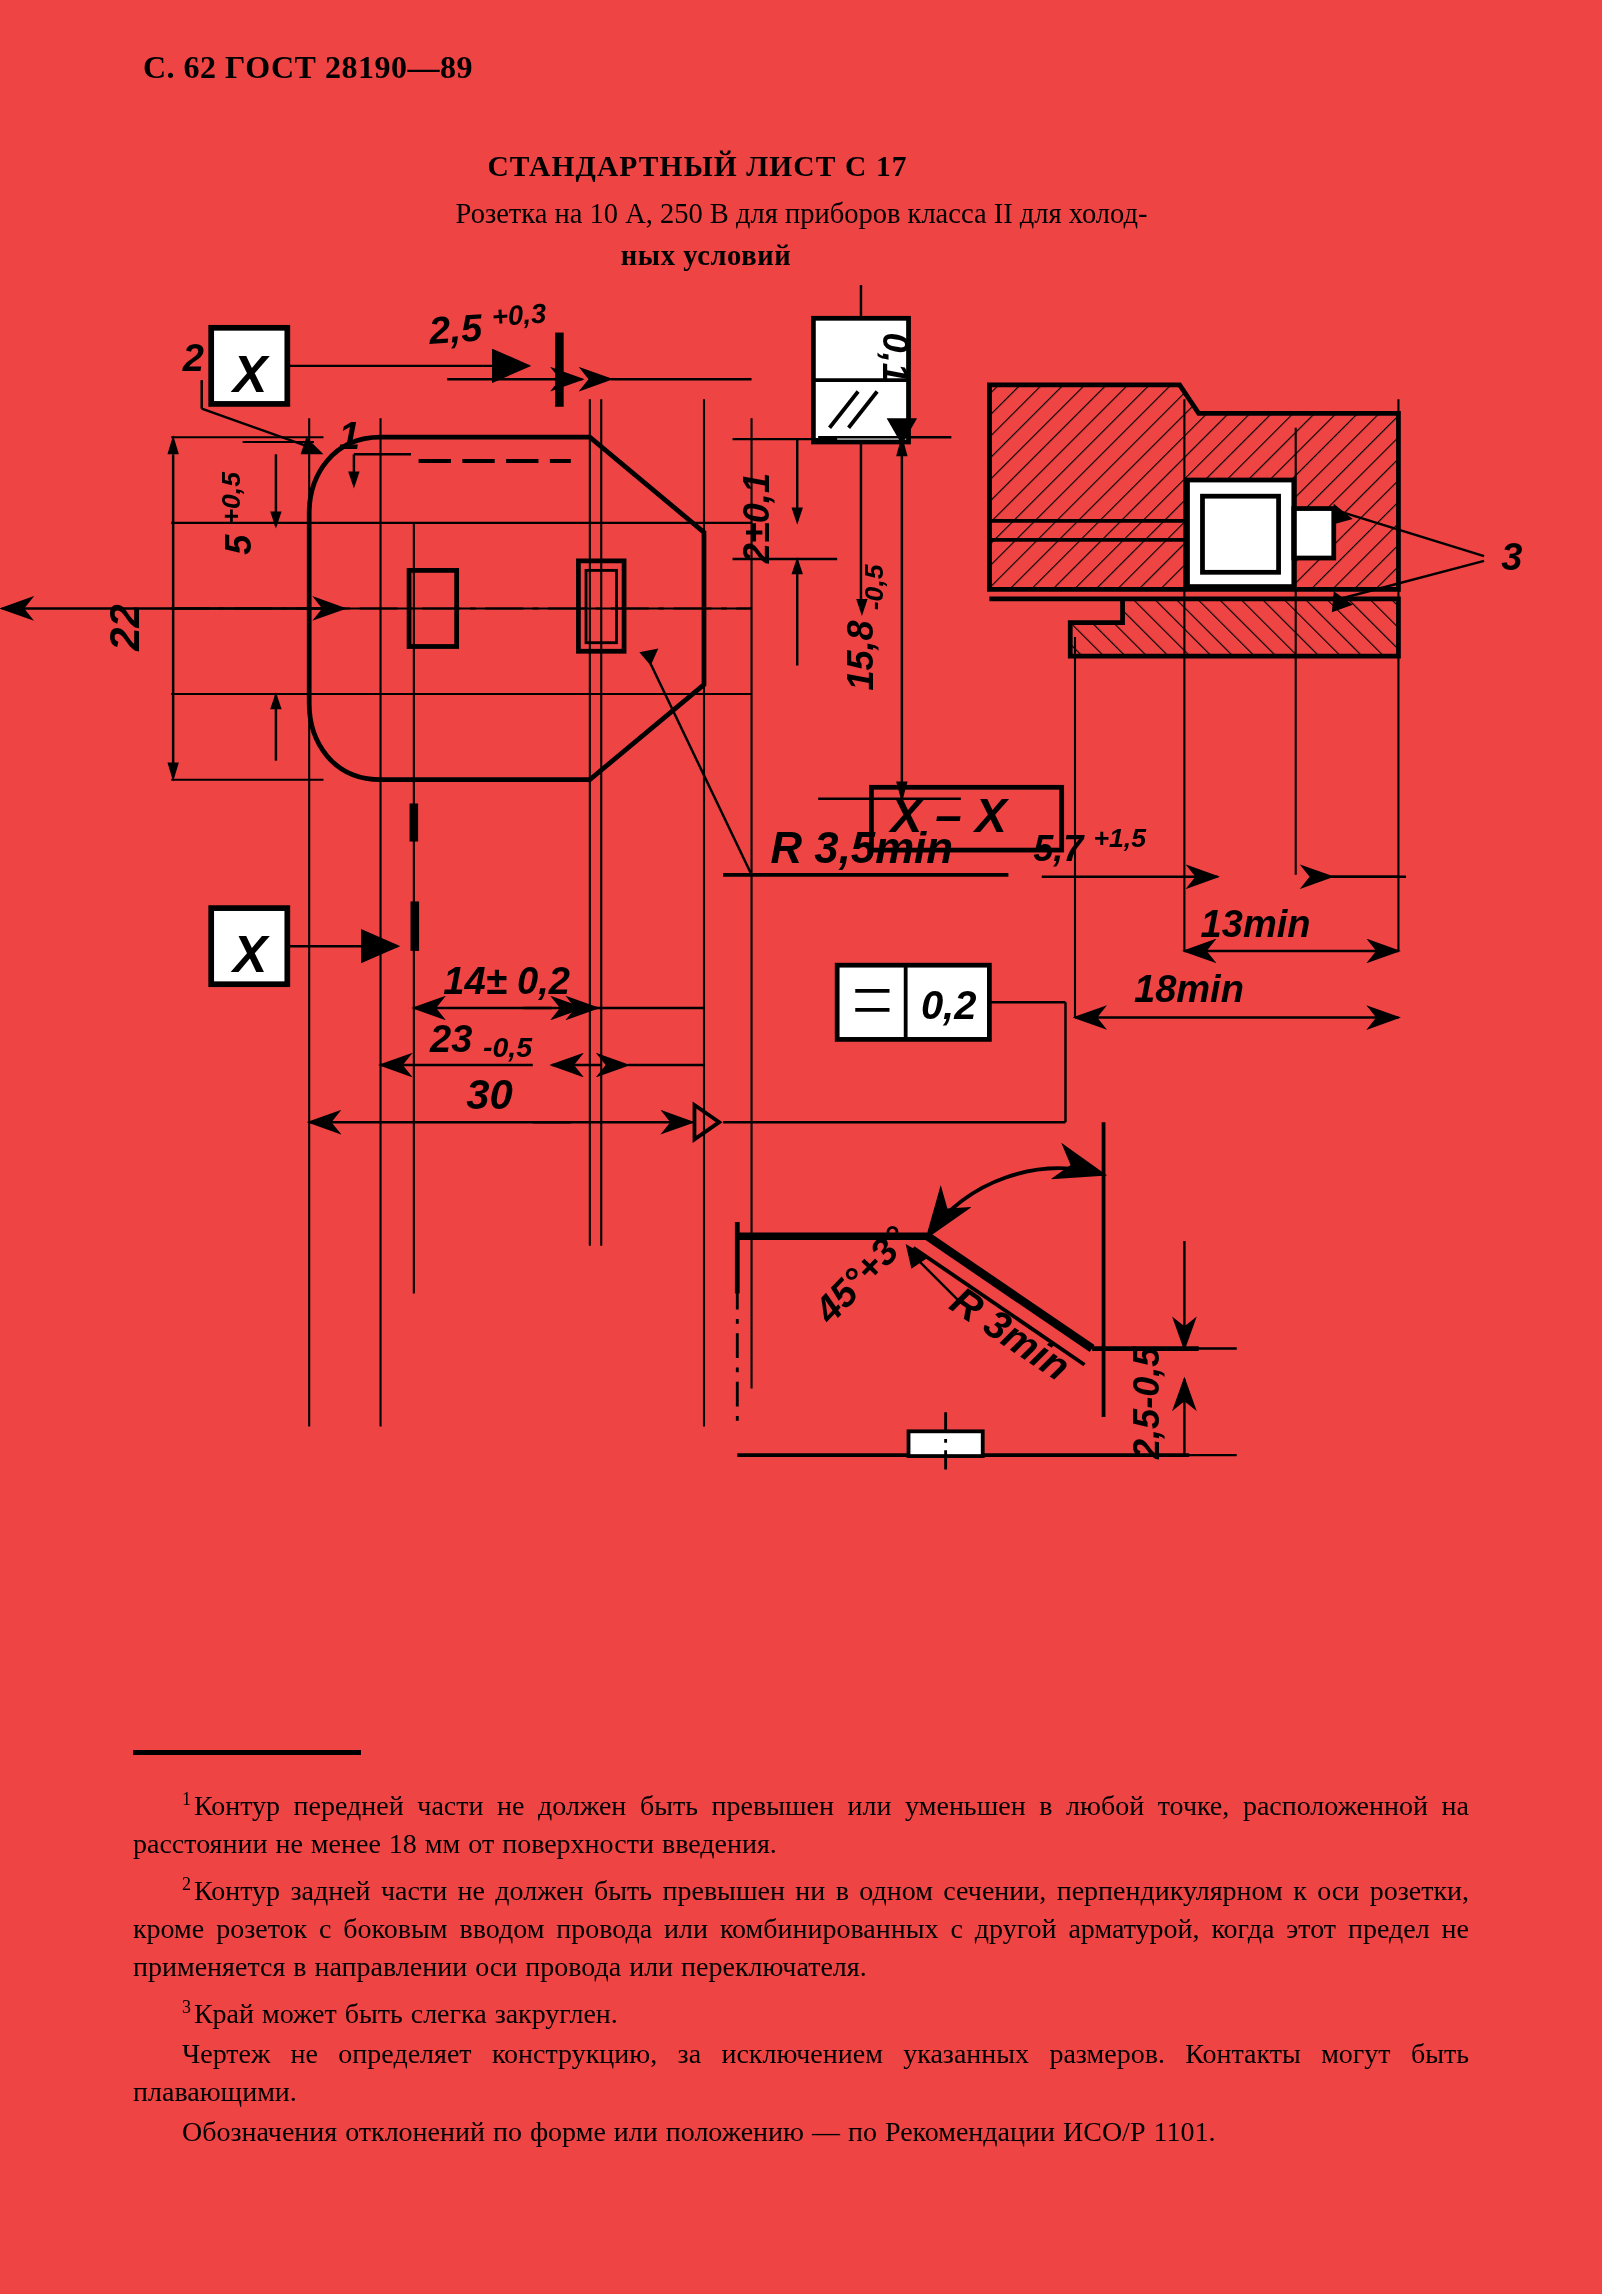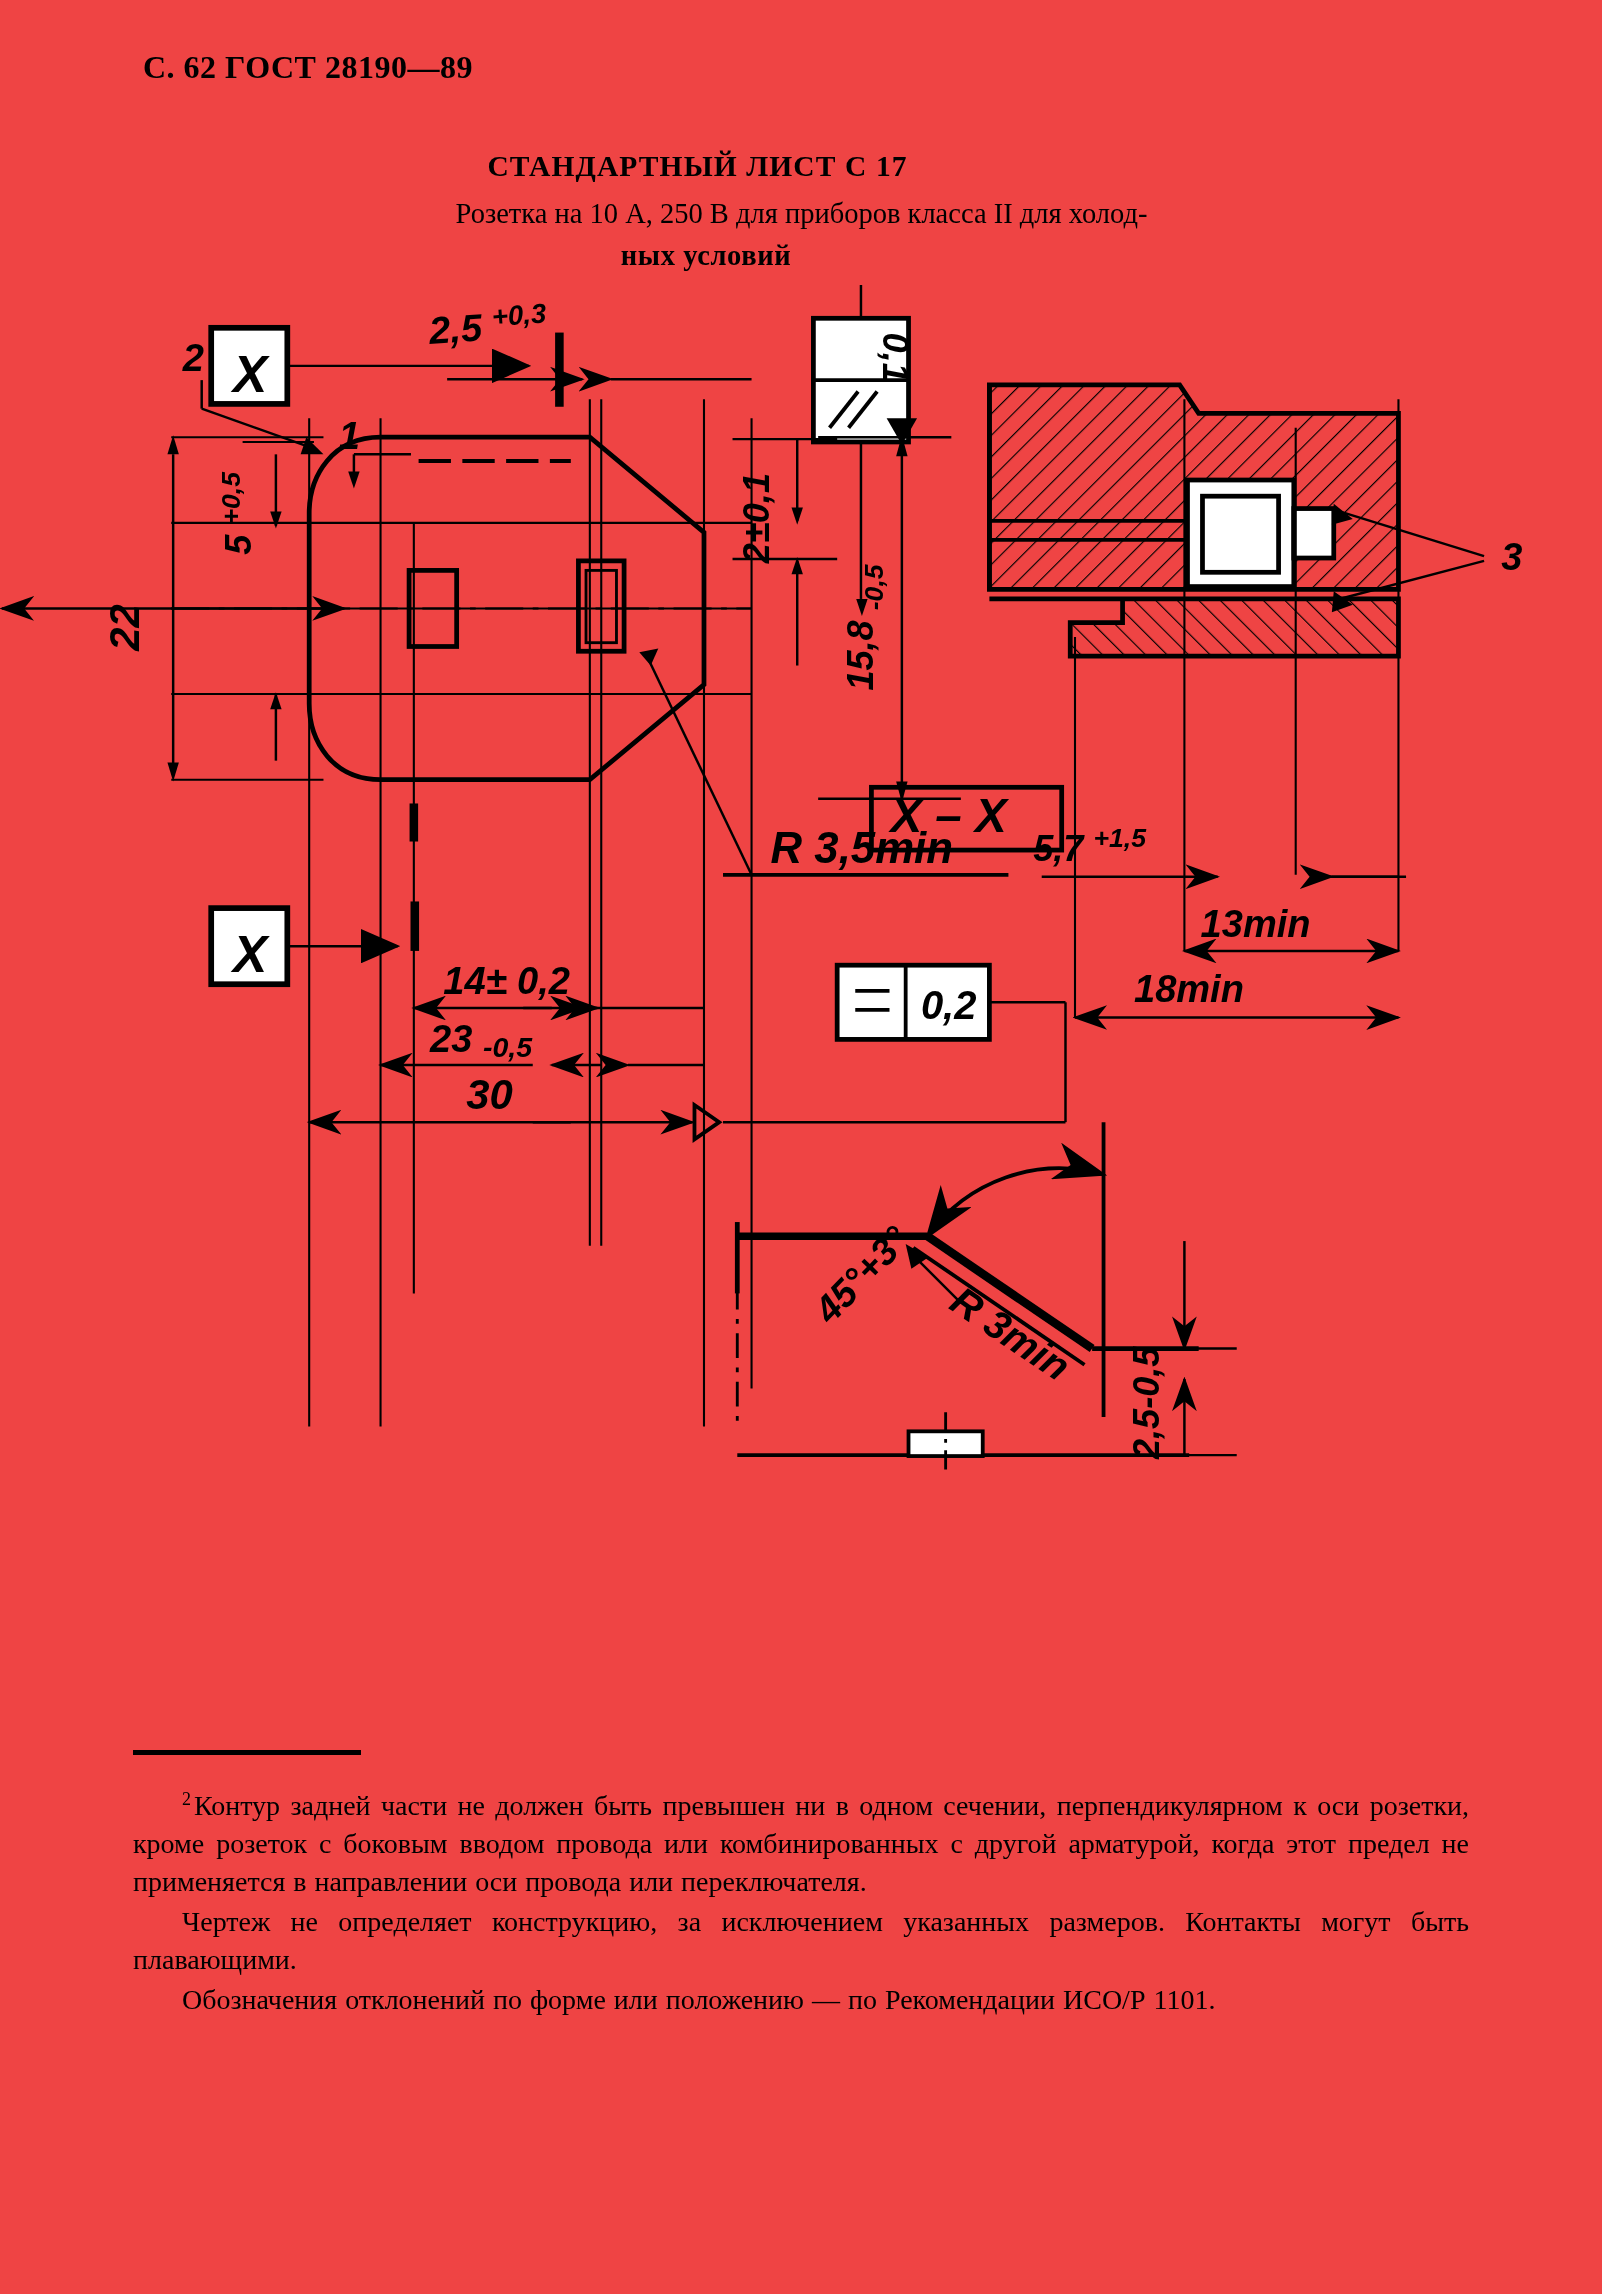--- a/index.html
+++ b/index.html
@@ -409,25 +409,31 @@
         <text x="1218" y="1175" font-size="38" font-style="italic" font-weight="bold" transform="rotate(-90 1218 1175)" text-anchor="middle">2,5-0,5</text>
       </g>
 
       <rect x="916" y="528" width="200" height="66" stroke="#000" stroke-width="5" fill="none"></rect>
     </svg>
   </div>
 
   <div class="notes">
     <div class="note-rule"></div>
 
+    <p class="note-p">
+      <sup>1</sup><span>Контур передней части не должен быть превышен или уменьшен в любой точке, расположенной на расстоянии не менее 18 мм от поверхности введения.</span>
+    </p>
 
     <p class="note-p">
       <sup>2</sup><span>Контур задней   части не должен быть   превышен ни в   одном   сечении, перпендикулярном к оси розетки, кроме розеток с боковым вводом провода или комбинированных с другой арматурой,   когда этот предел   не применяется   в направлении оси провода или переключателя.</span>
     </p>
 
+    <p class="note-p last">
+      <sup>3</sup><span>Край может быть слегка закруглен.</span>
+    </p>
 
     <p class="note-p">Чертеж не определяет конструкцию, за исключением указанных размеров. Контакты могут быть плавающими.</p>
 
     <p class="note-p">Обозначения   отклонений по   форме или положению — по Рекомендации ИСО/Р 1101.</p>
   </div>
 
 </div>
 
 
 </body></html>

